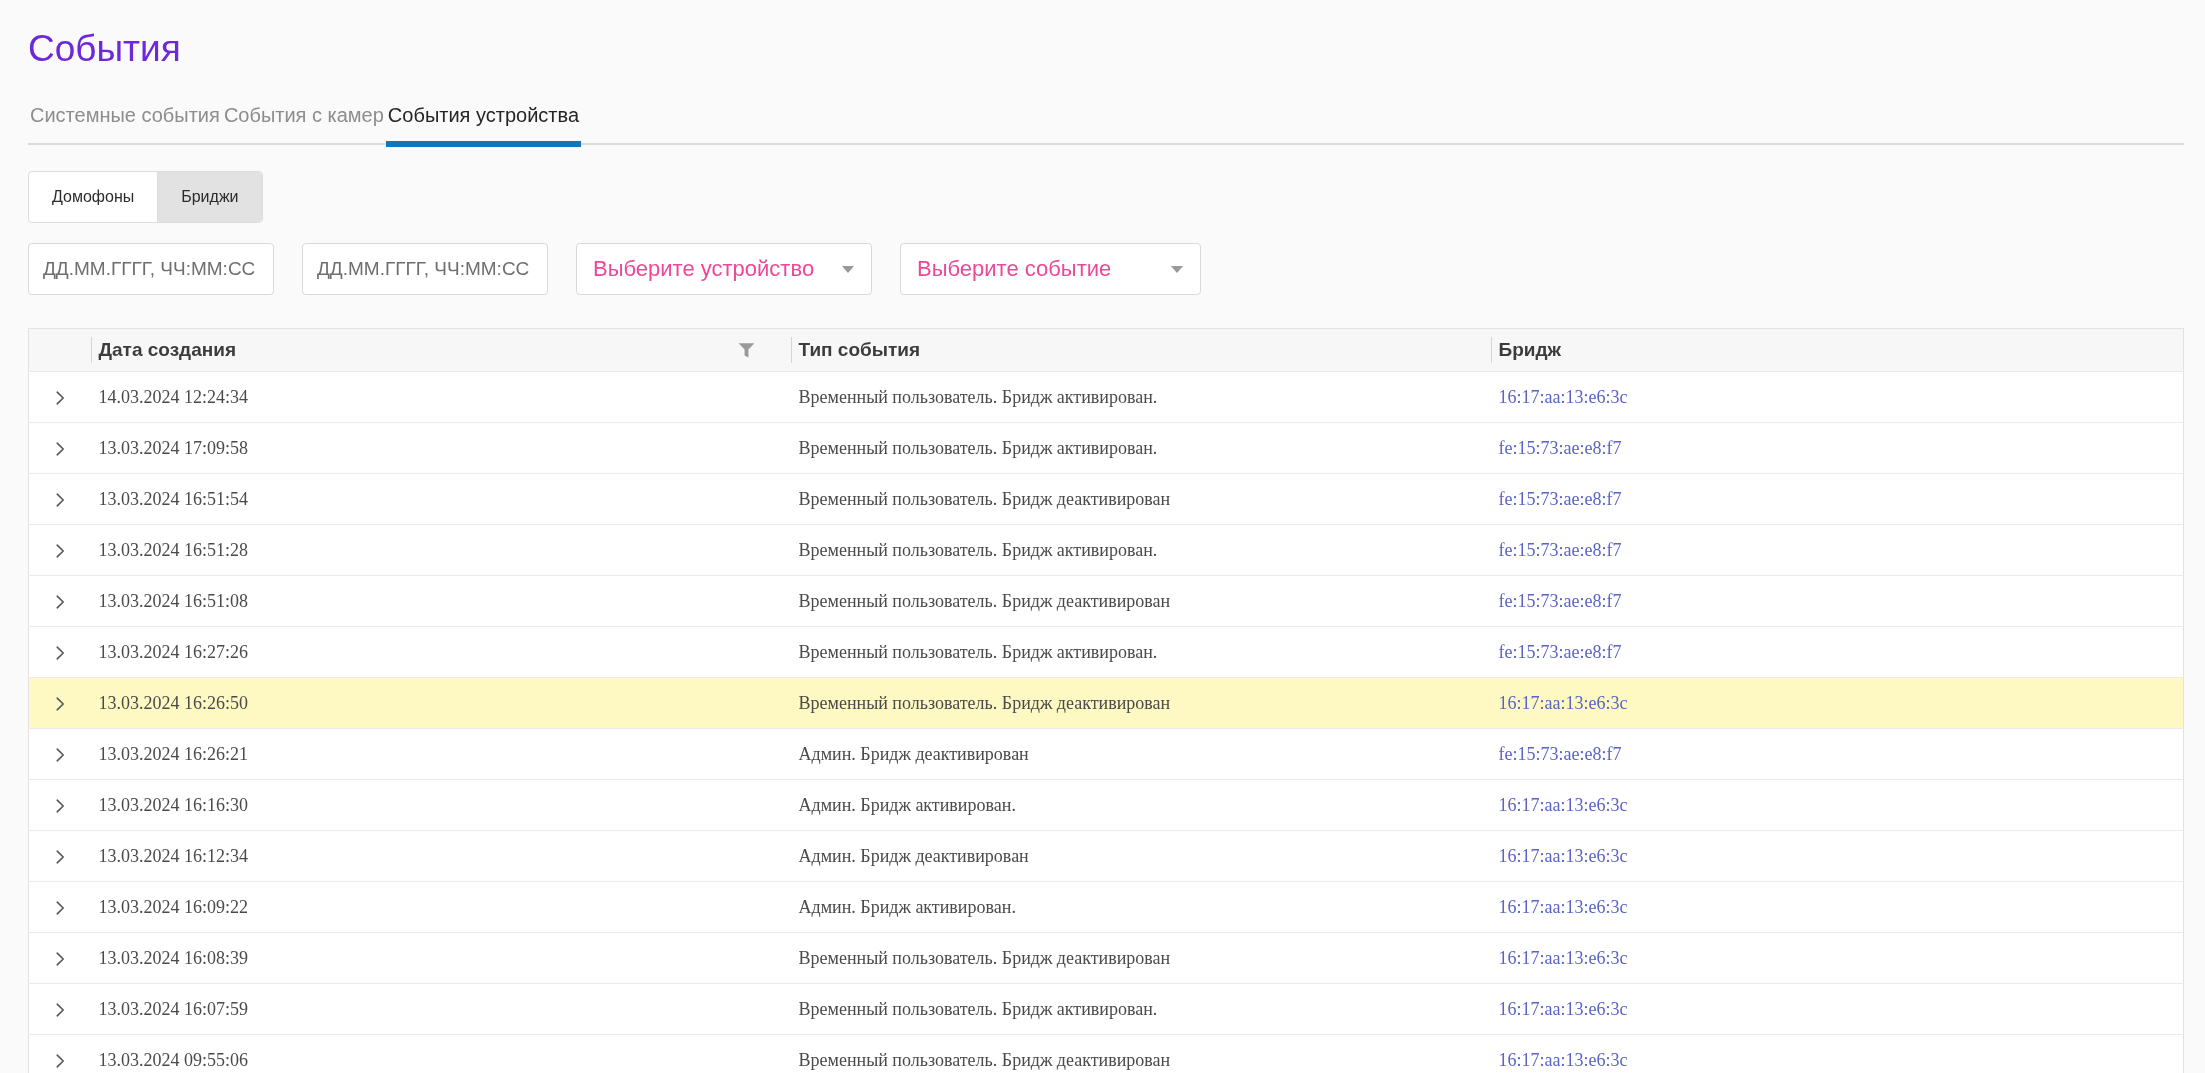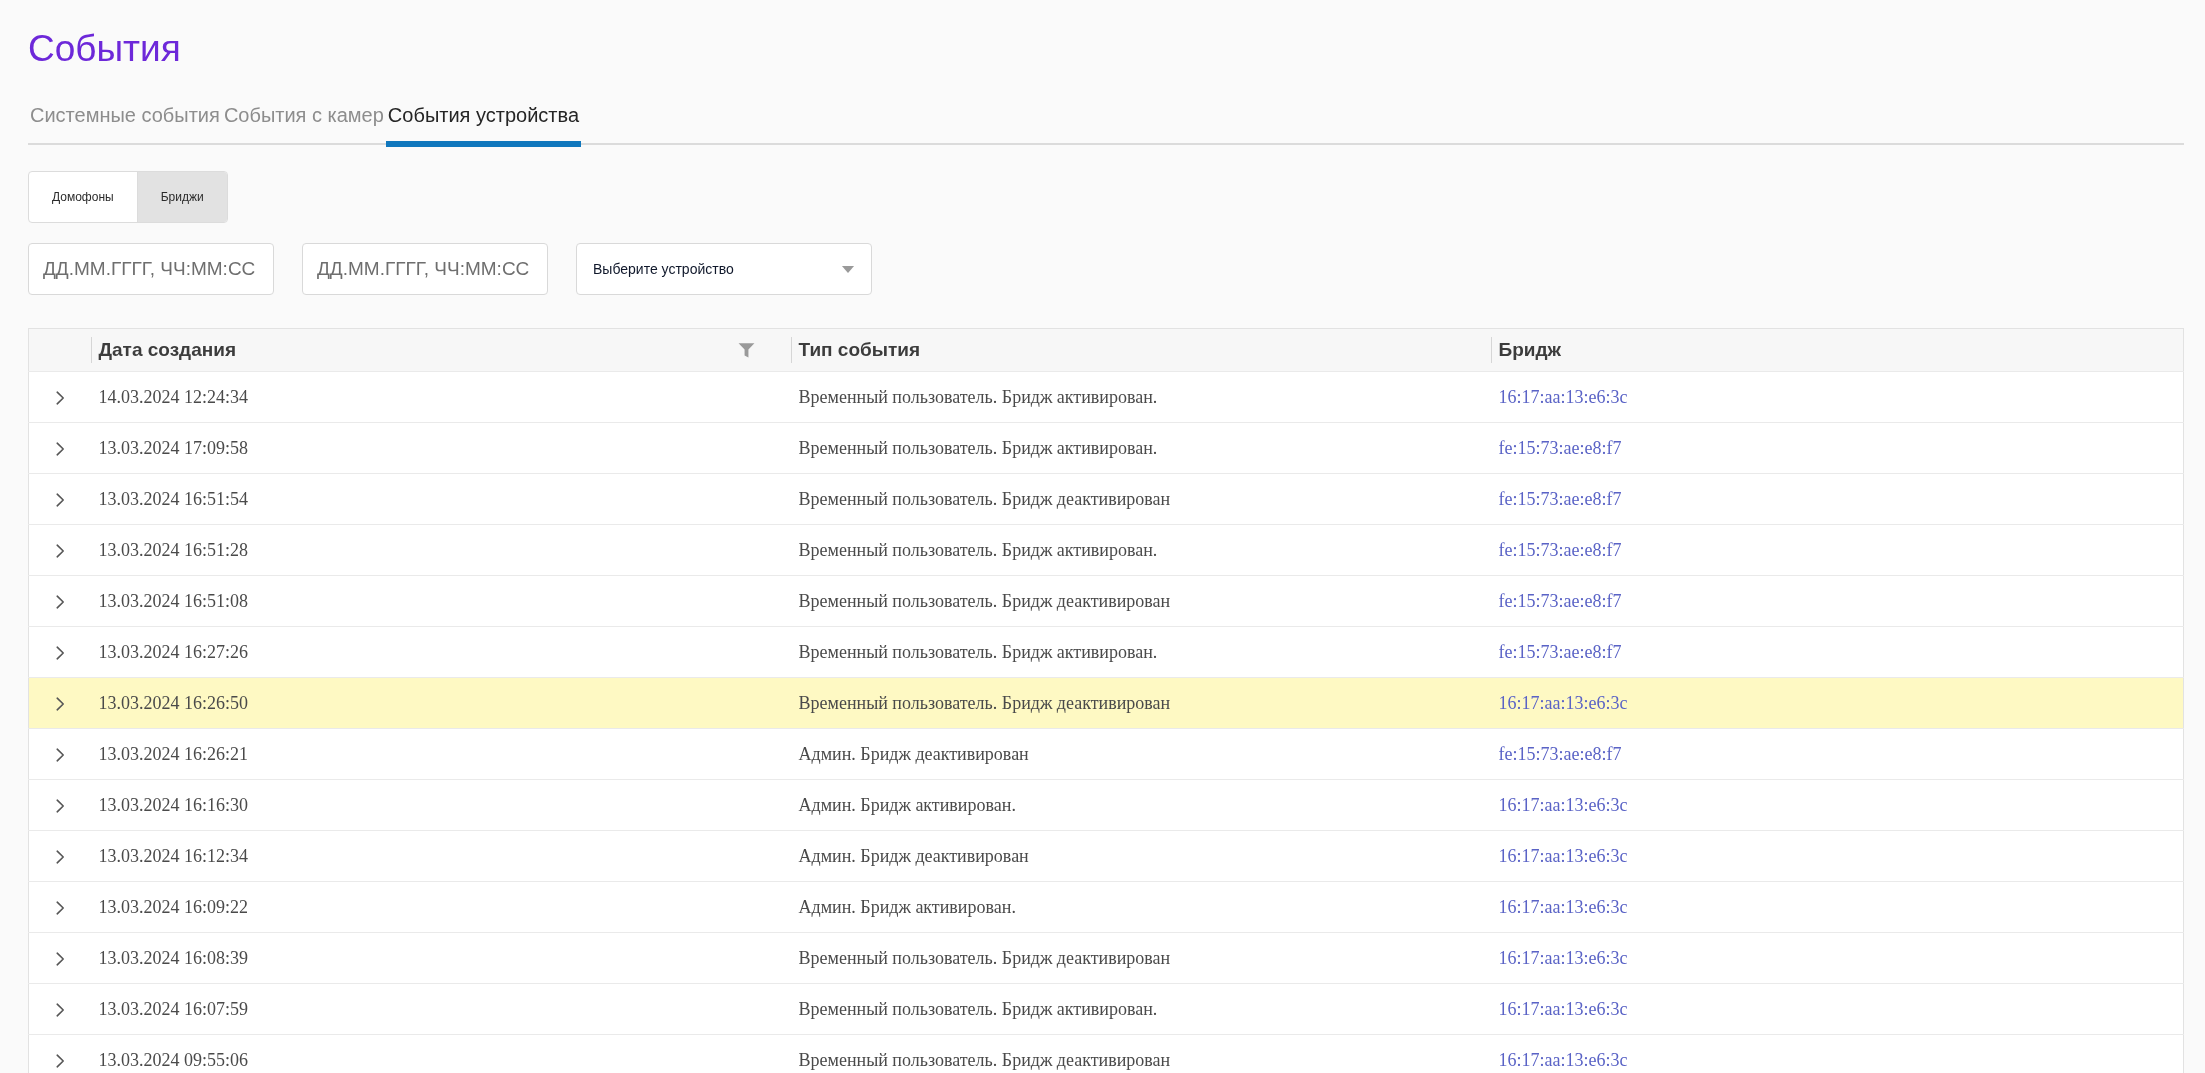--- a/index.html
+++ b/index.html
@@ -41,21 +41,21 @@
   }
 
   
   .toggle-group {
     display: inline-flex; margin-top: 26px;
     border: 1px solid #dcdcdc; border-radius: 4px;
     background: #fff; overflow: hidden;
   }
   .toggle-btn {
     height: 50px; line-height: 50px;
-    padding: 0 23px; font-size: 12px; color: #2b2b2b;
+    padding: 0 23px; font-size: 16px; color: #2b2b2b;
     cursor: pointer; white-space: nowrap;
   }
   .toggle-btn + .toggle-btn { border-left: 1px solid #dcdcdc; }
   .toggle-btn.selected { background: #e2e2e2; }
 
   
   .filters { display: flex; gap: 28px; margin-top: 20px; }
   .filter-input {
     width: 246px; height: 52px;
     border: 1px solid #d9d9d9; border-radius: 4px;
@@ -64,21 +64,21 @@
     font-size: 19px; color: #333;
     outline: none;
   }
   .filter-input::placeholder { color: #6e6e6e; opacity: 1; }
   .filter-select {
     height: 52px; border: 1px solid #d9d9d9; border-radius: 4px;
     background: #fff; padding: 0 16px;
     display: flex; align-items: center; justify-content: space-between;
     cursor: pointer;
   }
-  .filter-select .sel-placeholder { font-size: 14px; color: #0f172a; }
+  .filter-select .sel-placeholder { font-size: 22px; color: #ec4899; }
   .filter-select.device { width: 296px; }
   .filter-select.event  { width: 301px; }
   .caret { display: inline-flex; margin-left: 12px; color: #9a9a9a; }
 
   
   .table-wrap { margin-top: 33px; }
   table.events {
     width: 2156px; border-collapse: collapse; table-layout: fixed;
     background: #fff;
     border: 1px solid #e2e2e2;
@@ -130,20 +130,28 @@
   <div class="toggle-group">
     <div class="toggle-btn">Домофоны</div>
     <div class="toggle-btn selected">Бриджи</div>
   </div>
 
   <div class="filters">
     <input class="filter-input" type="text" placeholder="ДД.ММ.ГГГГ, ЧЧ:ММ:СС" style="">
     <input class="filter-input" type="text" placeholder="ДД.ММ.ГГГГ, ЧЧ:ММ:СС" style="">
     <div class="filter-select device">
       <span class="sel-placeholder">Выберите устройство</span>
+      <span class="caret">
+        <svg width="14" height="9" viewBox="0 0 12 8">
+            <path d="M0.6 0.8 L11.4 0.8 L6 7.2 Z" fill="currentColor"></path>
+          </svg>
+      </span>
+    </div>
+    <div class="filter-select event">
+      <span class="sel-placeholder">Выберите событие</span>
       <span class="caret">
         <svg width="14" height="9" viewBox="0 0 12 8">
             <path d="M0.6 0.8 L11.4 0.8 L6 7.2 Z" fill="currentColor"></path>
           </svg>
       </span>
     </div>
   </div>
 
   <div class="table-wrap">
     <table class="events">

